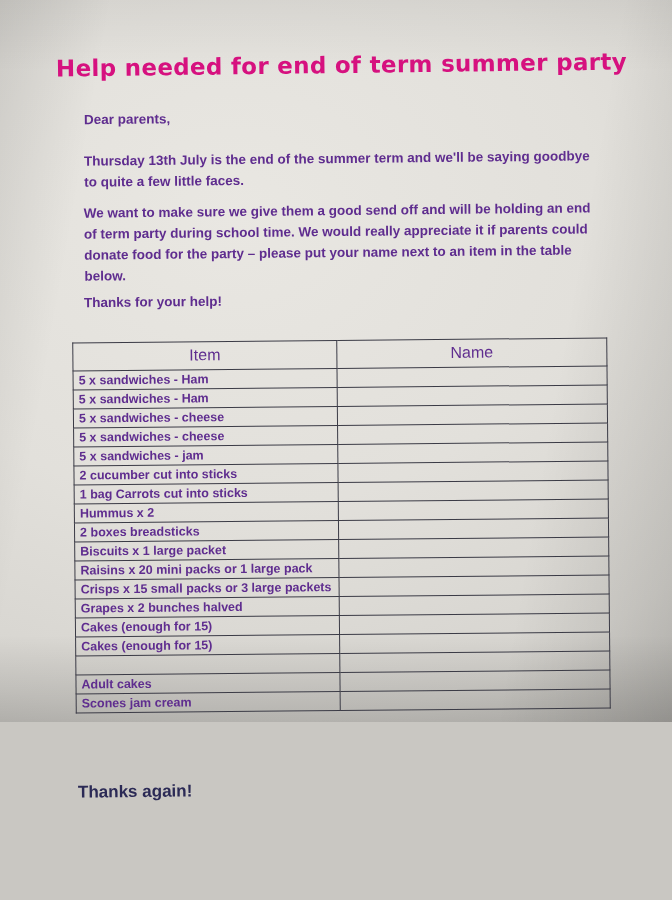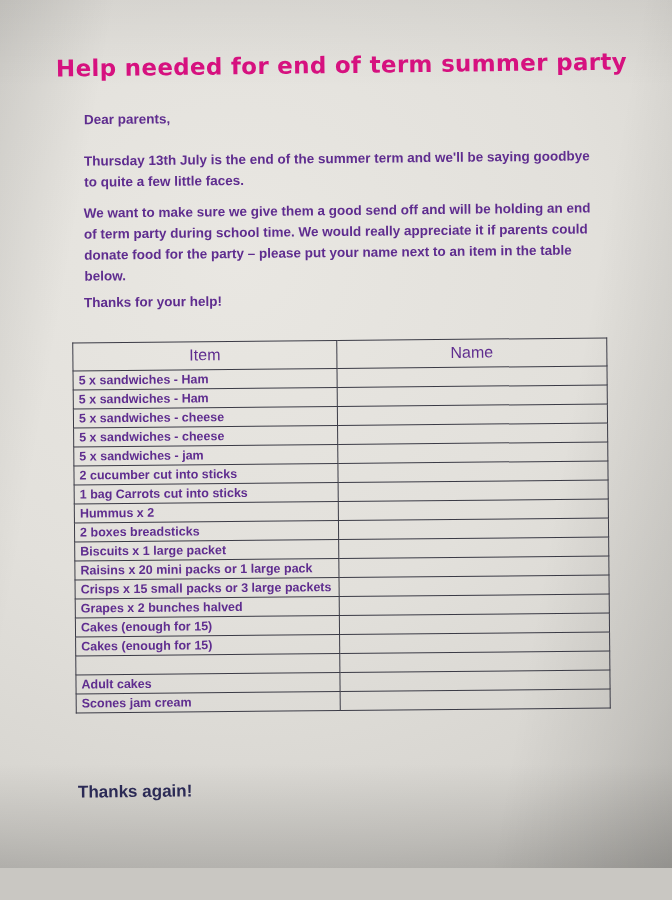--- a/index.html
+++ b/index.html
@@ -13,21 +13,21 @@
     background: #c9c7c2;
     font-family: "Liberation Sans", sans-serif;
   }
 
   
   #paper {
     position: absolute;
     left: 0;
     top: 0;
     width: 672px;
-    height: 868px;
+    height: 722px;
     background:
       radial-gradient(ellipse 120% 90% at 35% 30%, #e9e7e2 0%, #e2e0db 45%, #d6d4cf 78%, #c4c2bd 100%);
   }
   
   #paper::before {
     content: "";
     position: absolute;
     left: 0; top: 0; right: 0; bottom: 0;
     background:
       linear-gradient(100deg, rgba(0,0,0,0.10) 0%, rgba(0,0,0,0.0) 14%, rgba(0,0,0,0.0) 78%, rgba(0,0,0,0.13) 100%),

